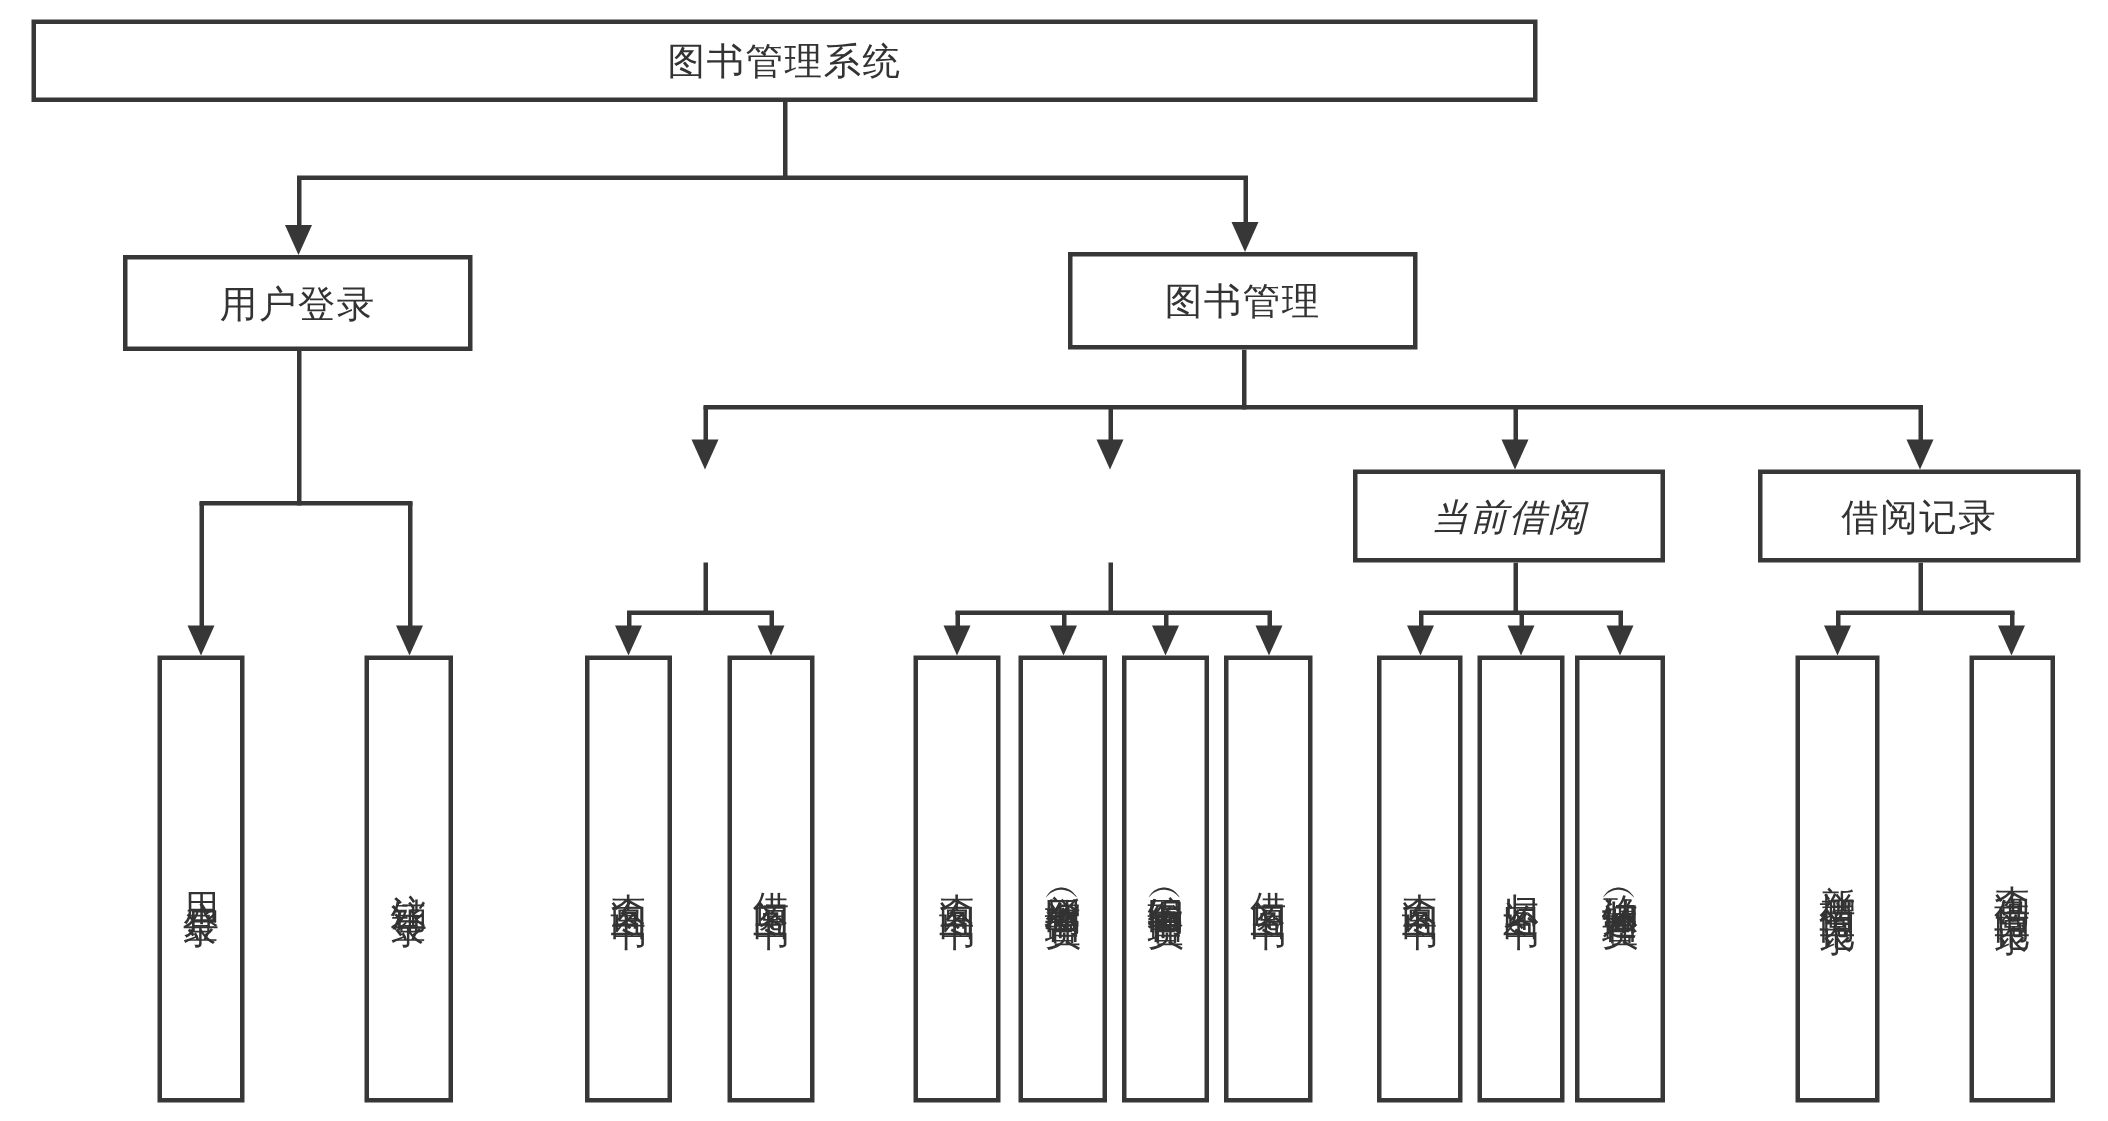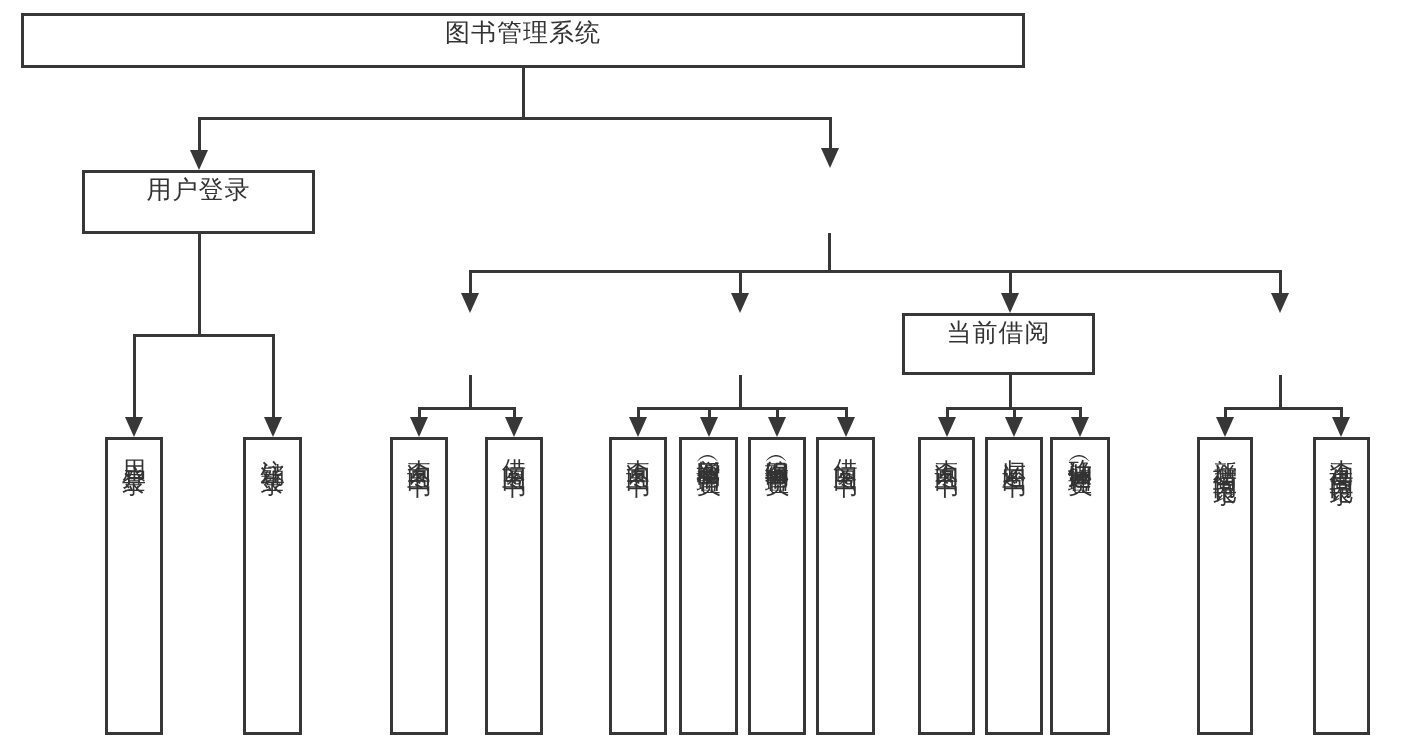--- a/index.html
+++ b/index.html
@@ -14,21 +14,21 @@
     width:1405px;height:747px;
     background:#ffffff;
     overflow:hidden;
   }
   .node{
     position:absolute;
     box-sizing:border-box;
     border:3px solid var(--line);
     background:#ffffff;
     display:flex;
-    align-items:flex-start;
+    align-items:center;
     justify-content:center;
     color:var(--text);
     font-size:25px;
     letter-spacing:1px;
     white-space:nowrap;
   }
   .node.vertical{font-size:24px;}
   .node.vertical .label{
     writing-mode:vertical-rl;
     line-height:1;
@@ -109,22 +109,28 @@
     <div class="line-v" style="left: 1223.5px; top: 408px; width: 3px; height: 11px;"></div>
     <div class="arrow-head" style="left: 1216px; top: 417px;"></div>
     <div class="line-v" style="left: 1339.5px; top: 408px; width: 3px; height: 11px;"></div>
     <div class="arrow-head" style="left: 1332px; top: 417px;"></div>
     <div class="node" style="left: 21px; top: 13px; width: 1004px; height: 55px;">
       <span class="label">图书管理系统</span>
     </div>
     <div class="node" style="left: 82px; top: 170px; width: 233px; height: 64px;">
       <span class="label">用户登录</span>
     </div>
-    <div class="node" style="left: 902px; top: 313px; width: 193px; height: 62px;">
+    <div class="node" style="left: 712px; top: 168px; width: 233px; height: 65px;">
+      <span class="label">图书管理</span>
+    </div>
+    <div class="node" style="left: 902px; top: 313px; width: 208px; height: 62px; font-style: italic;">
       <span class="label">当前借阅</span>
+    </div>
+    <div class="node" style="left: 1172px; top: 313px; width: 215px; height: 62px;">
+      <span class="label">借阅记录</span>
     </div>
     <div class="node vertical" style="left: 105px; top: 437px; width: 58px; height: 298px;">
       <span class="label">用户登录</span>
     </div>
     <div class="node vertical" style="left: 243px; top: 437px; width: 59px; height: 298px;">
       <span class="label">注销登录</span>
     </div>
     <div class="node vertical" style="left: 390px; top: 437px; width: 58px; height: 298px;">
       <span class="label">查询图书</span>
     </div>

